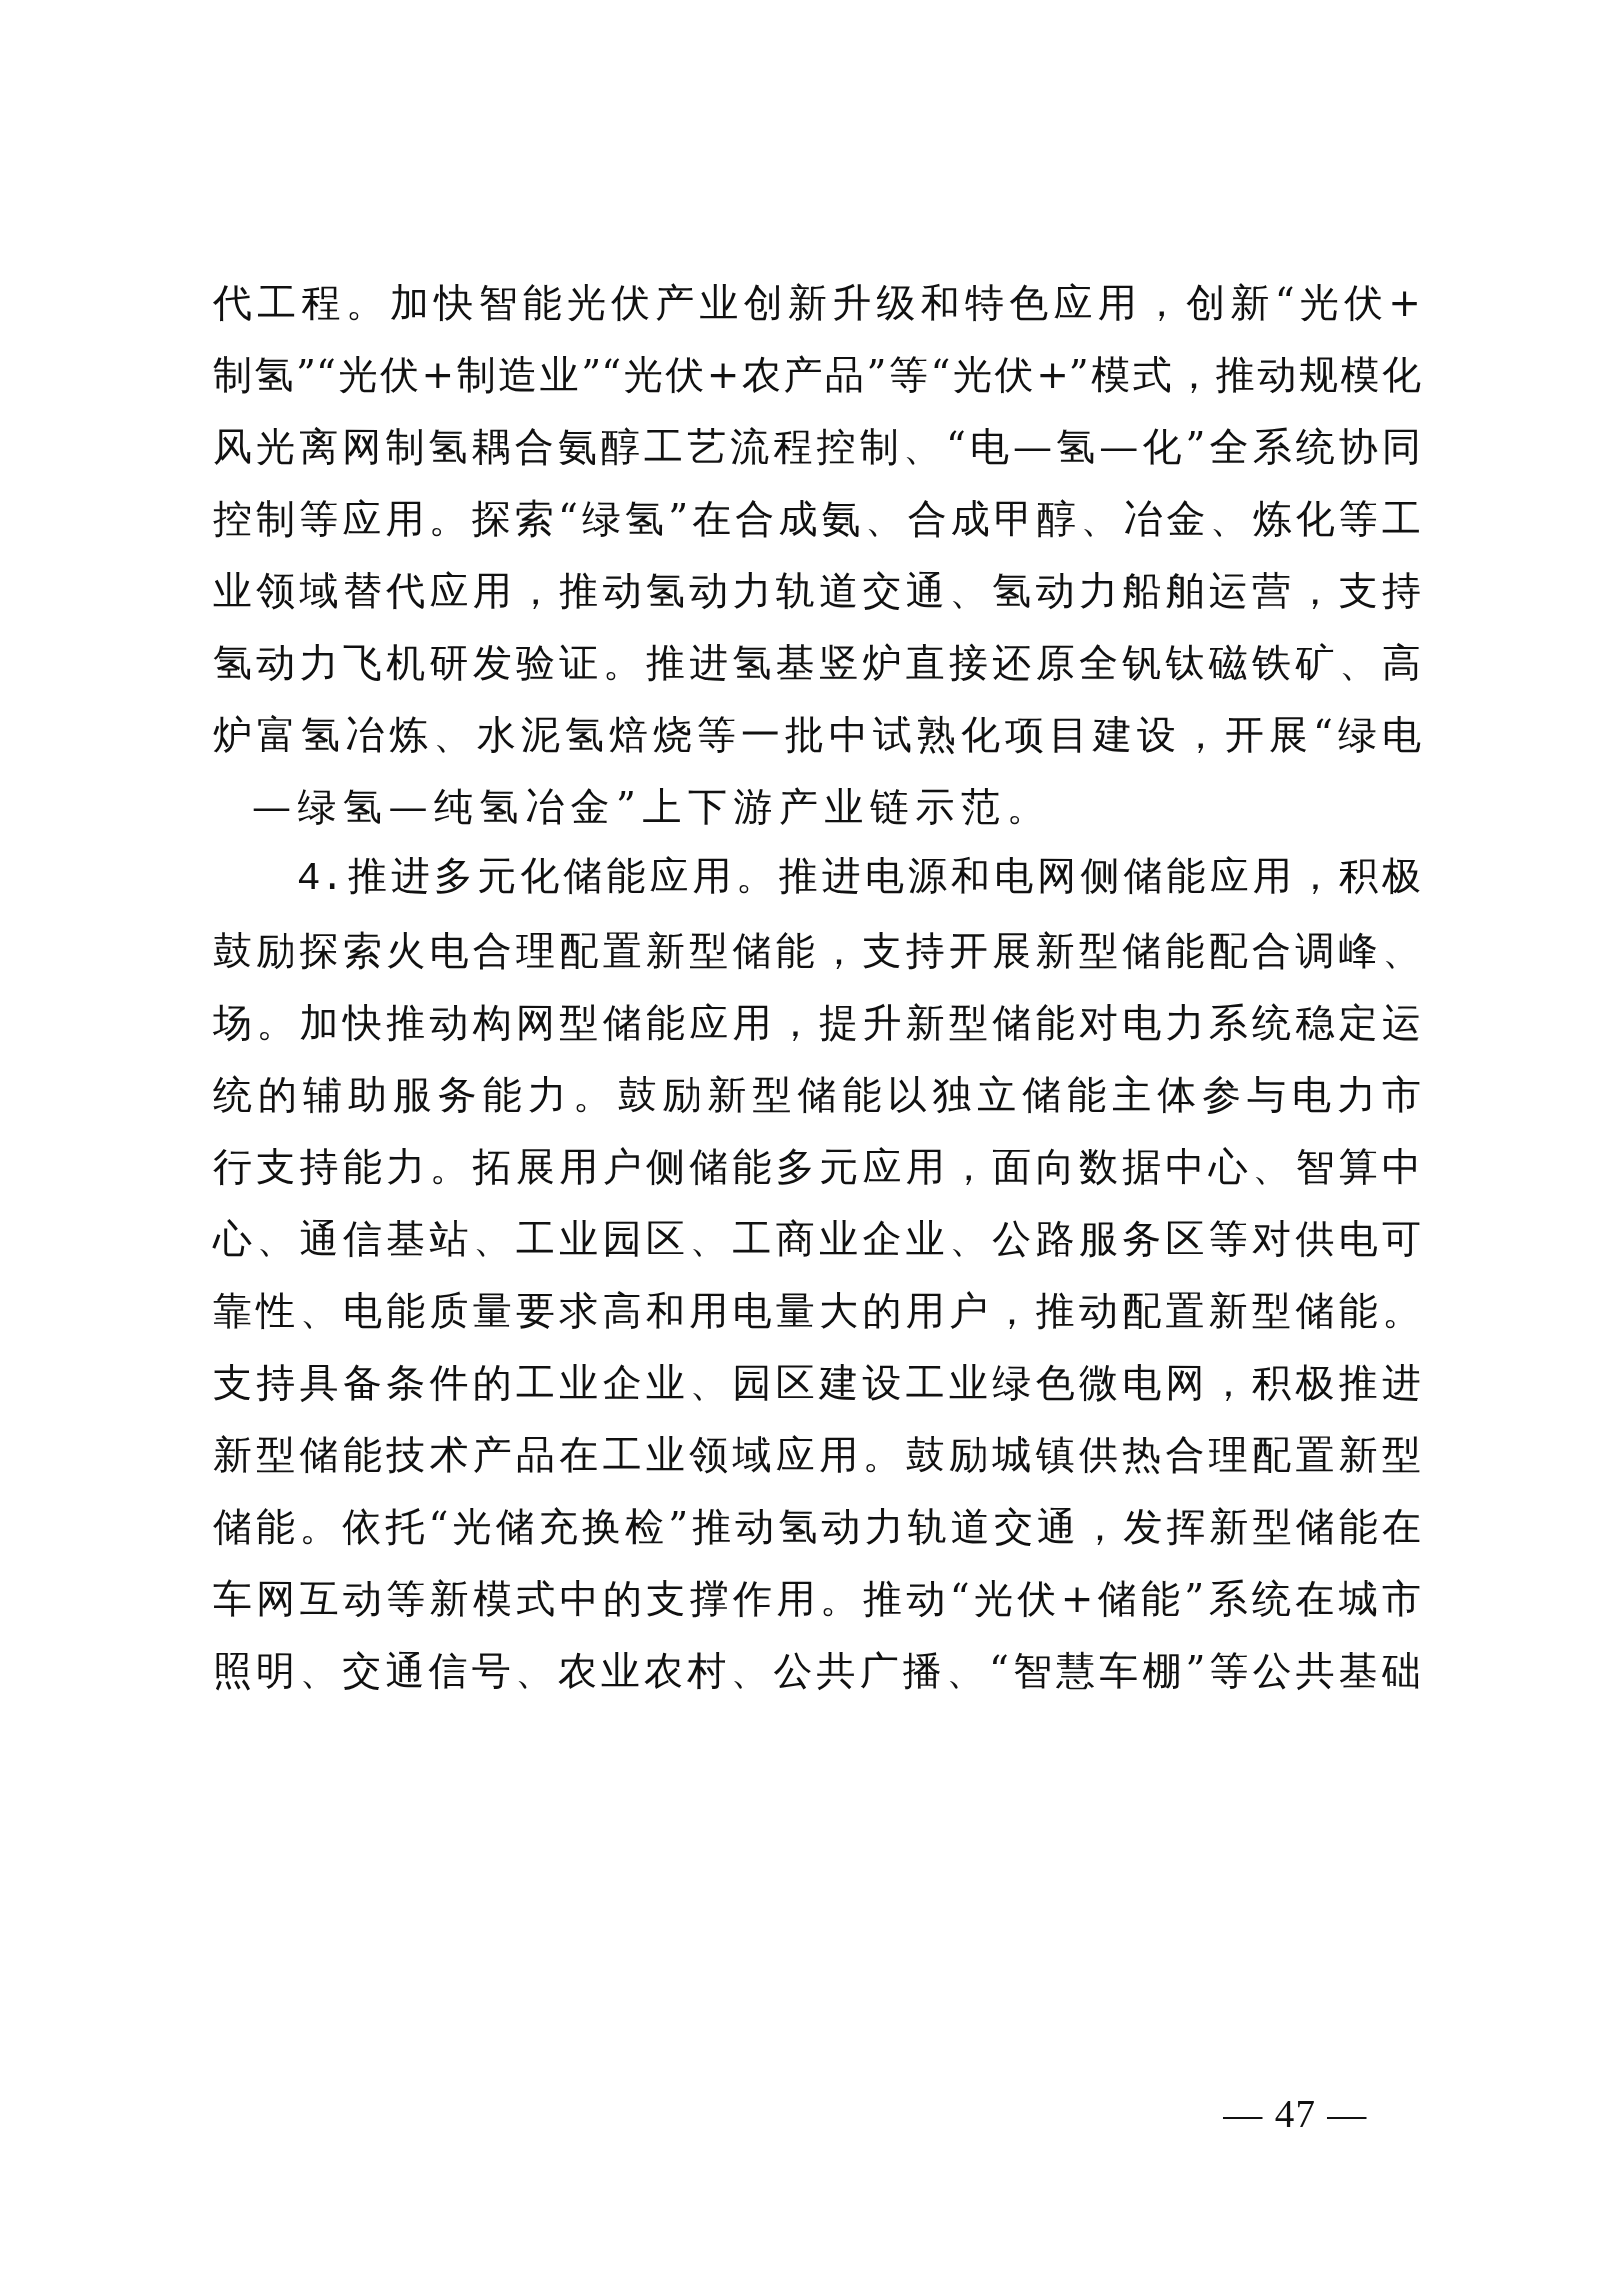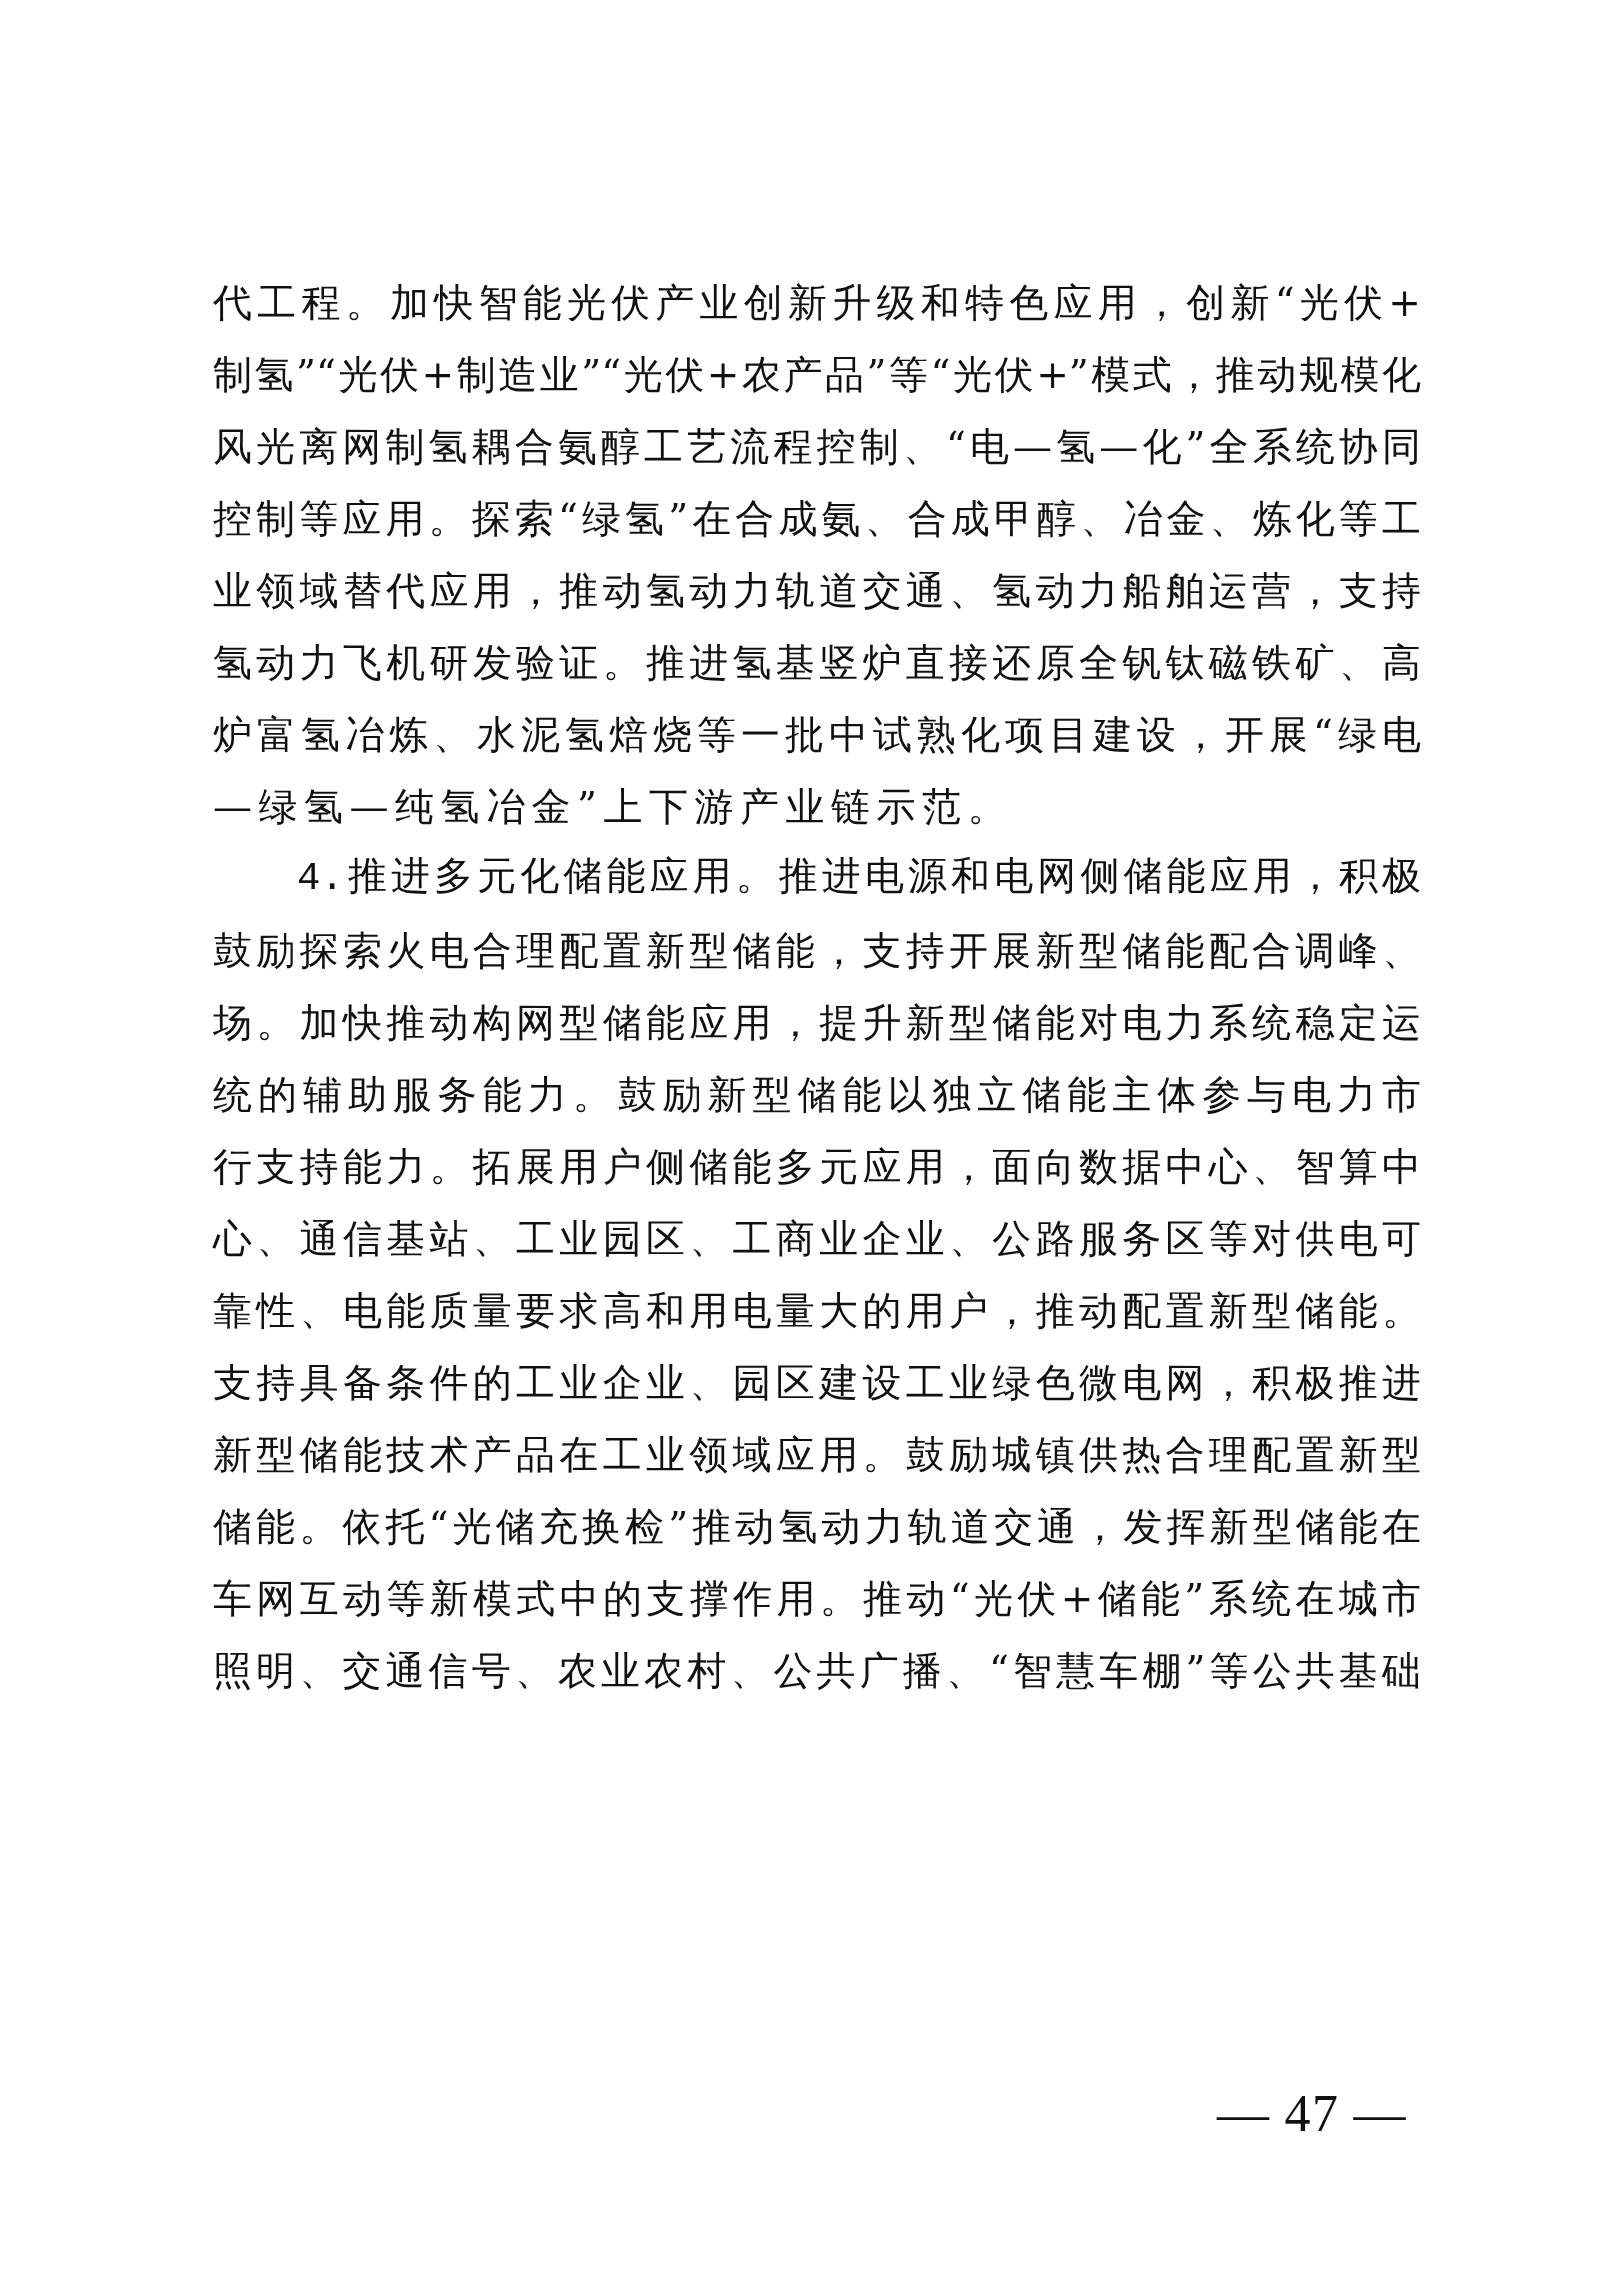--- a/index.html
+++ b/index.html
@@ -34,35 +34,36 @@
     line-height: 72px;
     font-size: 39px;
     white-space: nowrap;
     text-align: justify;
     text-align-last: justify;
     overflow: visible;
   }
   .line.last-of-para {
     text-align-last: left;
     letter-spacing: 6.5px;
+    margin-left: 39px;
   }
   .line.indent {
     padding-left: 84px;
     box-sizing: border-box;
     font-family: Liberation Mono, monospace;
   }
   .page-number {
     position: absolute;
     left: 1217px;
     top: 2075px;
     width: 157px;
     height: 46px;
     line-height: 46px;
     font-family: "Liberation Serif", "DejaVu Serif", serif;
-    font-size: 52px;
+    font-size: 39px;
     text-align: center;
     white-space: nowrap;
     letter-spacing: 1.3px;
   }
 </style>
 </head>
 <body>
 
 <div class="page">
   <div class="body-text">

